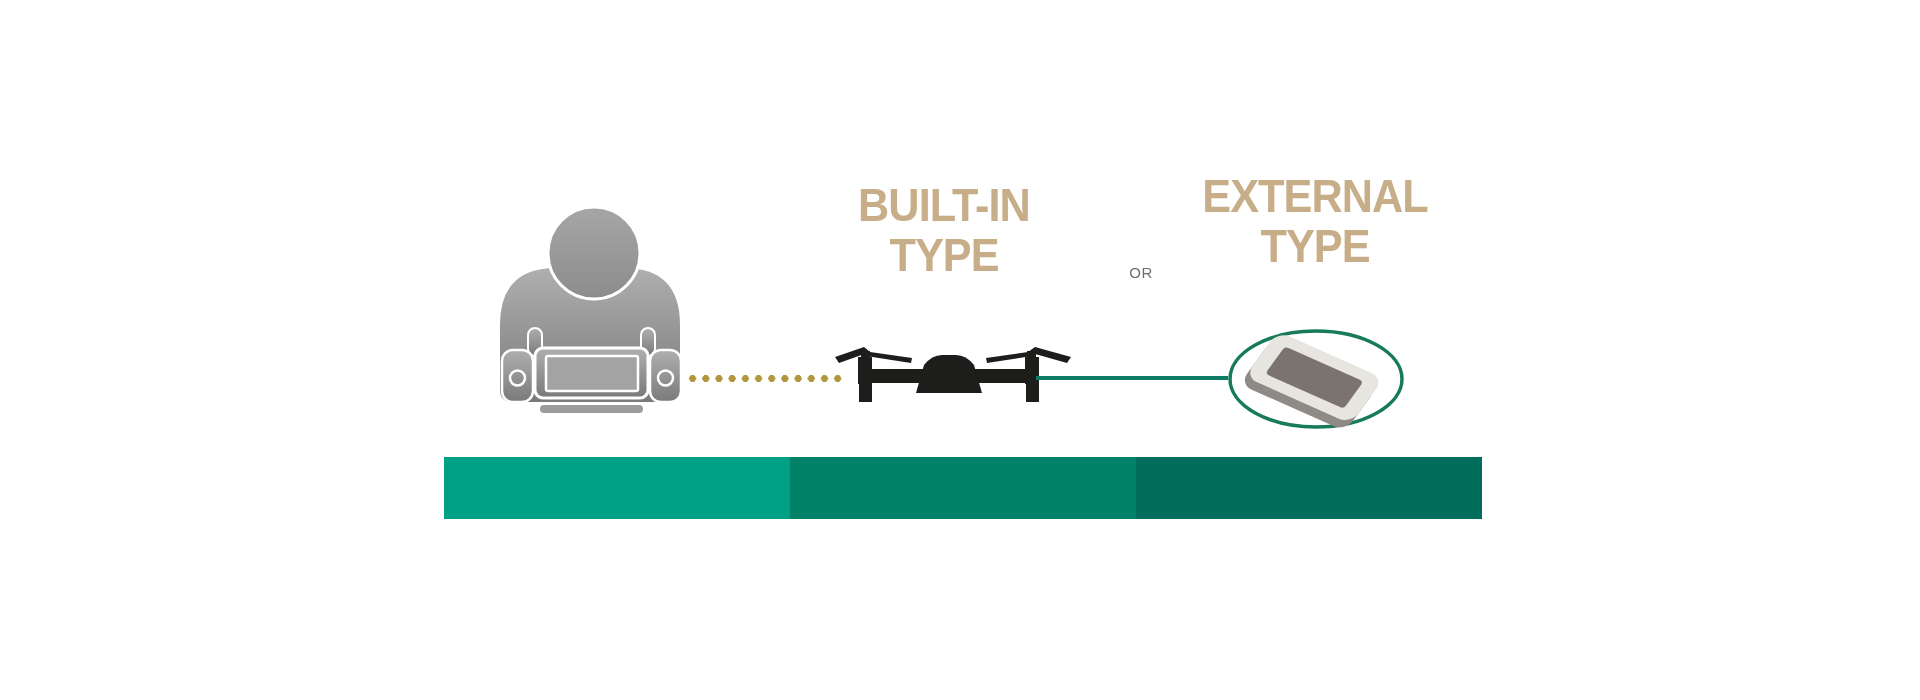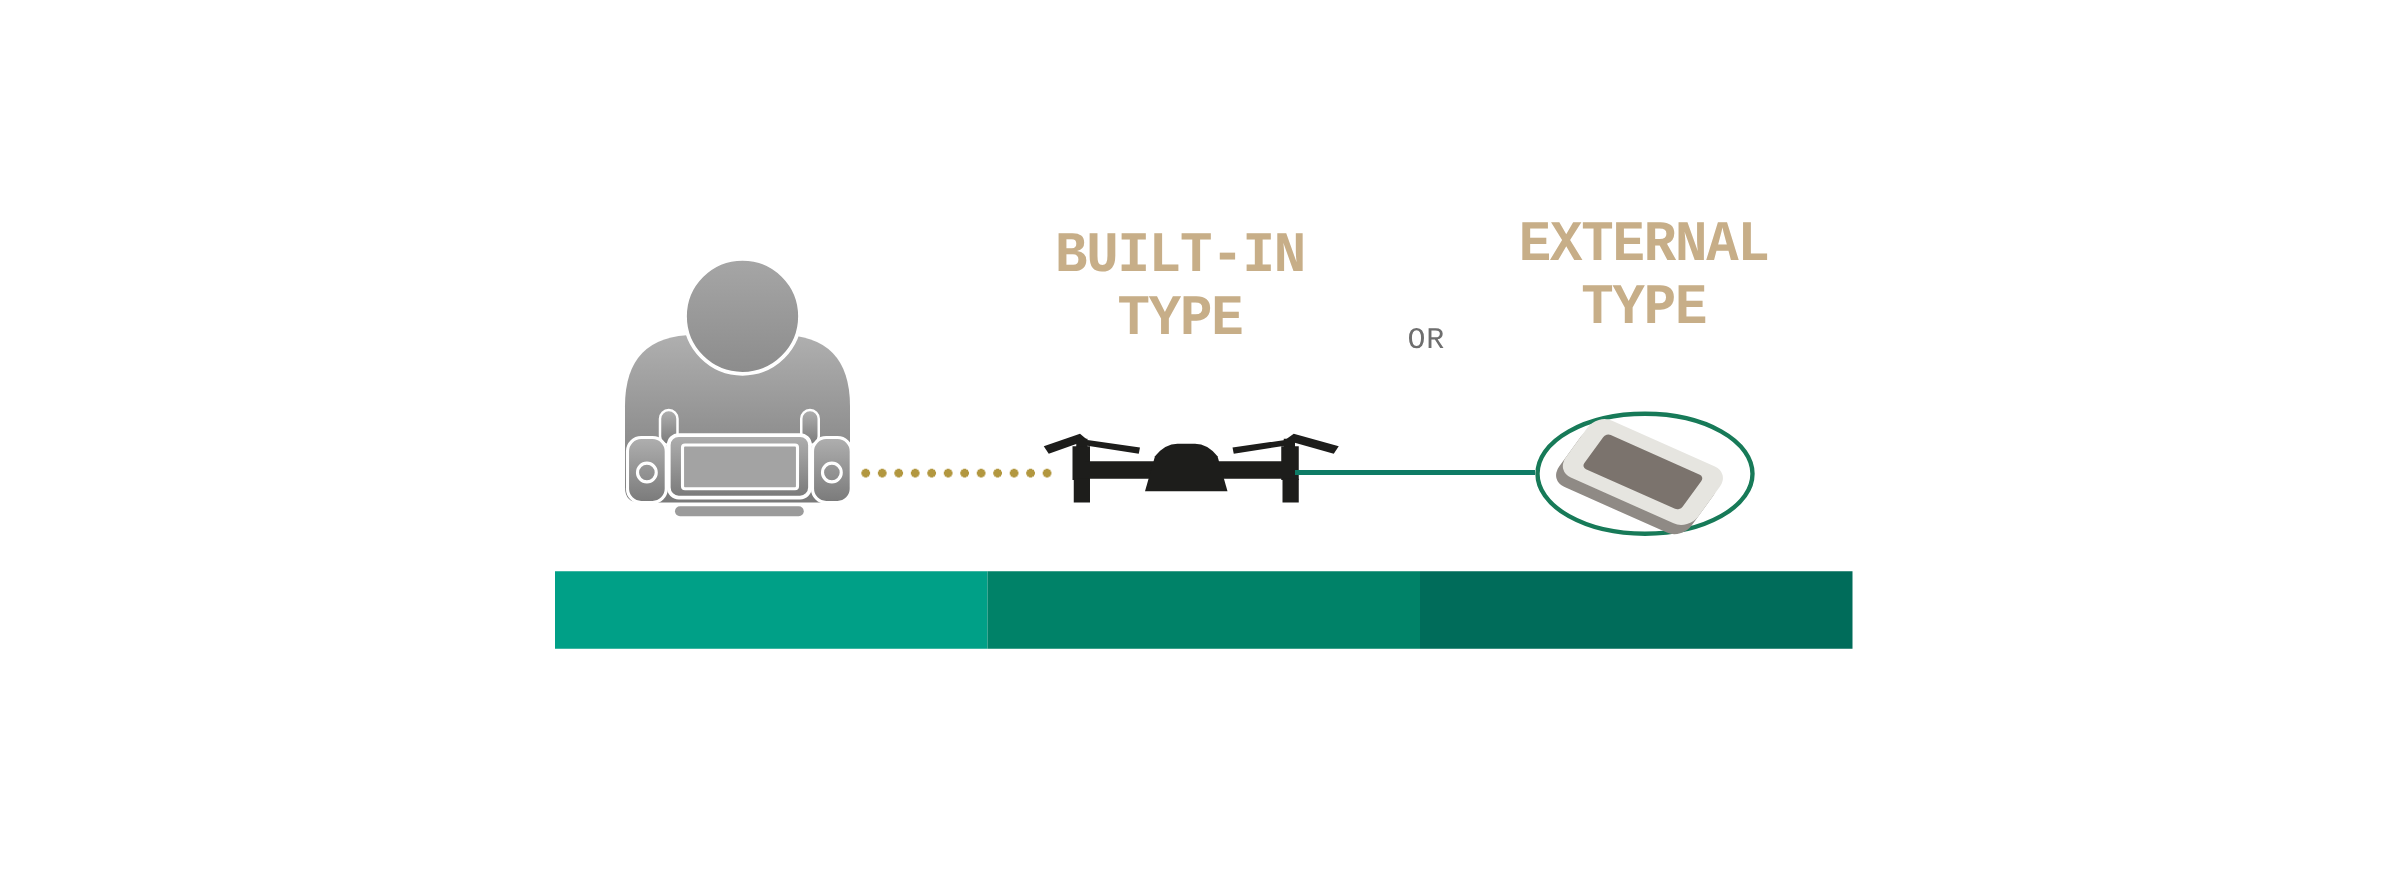--- a/index.html
+++ b/index.html
@@ -1,31 +1,31 @@
 <!DOCTYPE html>
 <html style="--label-tan: #c7ae88; --or-gray: #6e6e6e; --dot-gold: #b2973f; --line-teal: #0e7b65; --ellipse-green: #177a58; --drone-black: #1d1d1b; --person-gray-top: #afafaf; --person-gray-bottom: #7a7a7a; --phone-bezel: #e6e5e0; --phone-screen: #7b736d; --phone-side: #8f8a85; --bar-left: #00a087; --bar-middle: #008268; --bar-right: #006c5a; --background: #ffffff;"><head>
 <meta charset="utf-8">
 <style>
   html,body{margin:0;padding:0;background:#fff;}
   .canvas{
     position:relative;width:1920px;height:700px;background:#ffffff;
-    overflow:hidden;font-family:Liberation Mono, monospace;
+    overflow:hidden;font-family:Liberation Sans, sans-serif;
   }
   .abs{position:absolute;}
 
   
   .type-label{
     width:300px;text-align:center;font-weight:700;font-size:46px;line-height:50px;
     letter-spacing:-1px;color:var(--label-tan,#c7ae88);transform:scaleX(.94);
   }
   .builtin-label{left:794px;top:180px;}
   .external-label{left:1165px;top:171px;}
   .or-label{
     left:1111px;top:261px;width:60px;text-align:center;
-    font-size:24px;line-height:24px;font-weight:400;color:var(--or-gray,#6e6e6e);
+    font-size:15px;line-height:24px;font-weight:400;color:var(--or-gray,#6e6e6e);
     letter-spacing:.5px;
   }
 
   
   .dotted-link{
     left:686px;top:374px;width:158px;height:8px;
     background-image:radial-gradient(circle closest-side,var(--dot-gold,#b2973f) 97%,transparent);
     background-size:13.2px 7px;background-repeat:repeat-x;background-position:left center;
   }
   .solid-link{

